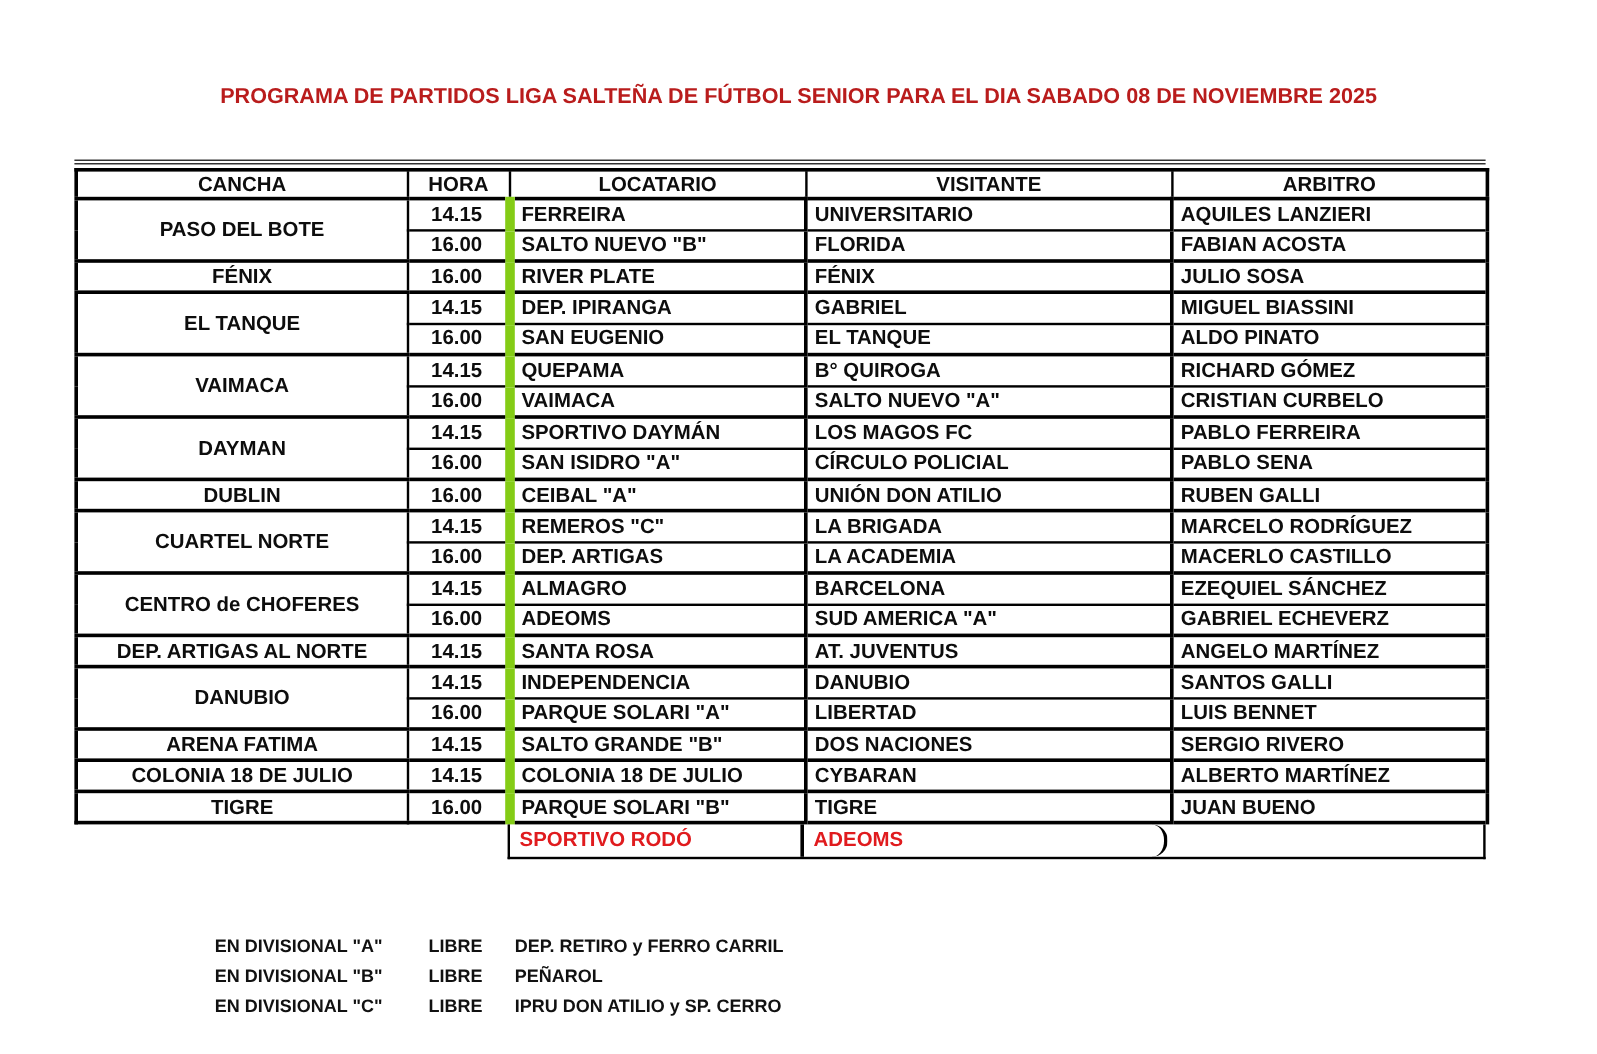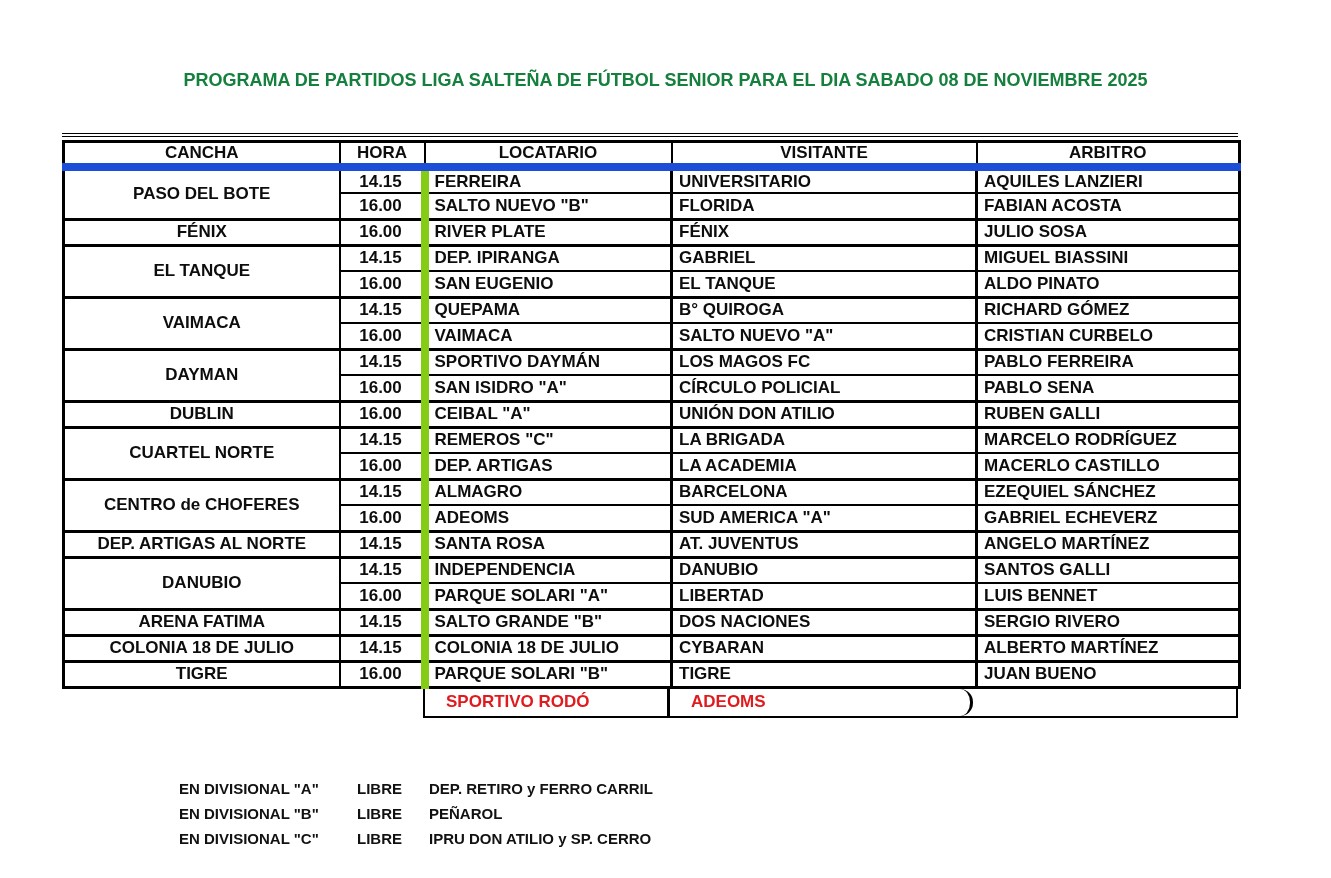--- a/index.html
+++ b/index.html
@@ -13,21 +13,21 @@
     font-family:"Liberation Sans", sans-serif;
     overflow:hidden;
   }
   
   .title{
     position:absolute;
     top:68px;
     left:0;
     width:100%;
     text-align:center;
-    color:#15803d;
+    color:#b91c1c;
     font-weight:bold;
   }
   .title-line{
     font-size:18px;
     line-height:25px;
     white-space:pre;
   }
   
   .table-wrap{
     position:absolute;
@@ -53,21 +53,21 @@
     font-weight:bold;
     color:#0d0d0d;
     white-space:nowrap;
     overflow:hidden;
     padding:0;
   }
   th{
     height:24px;
     font-size:17px;
     text-align:center;
-    border-bottom:8px solid #1d4ed8;
+    border-bottom:2px solid #1d4ed8;
   }
   td{
     height:26px;
     font-size:17px;
   }
   tr.group-start td{border-top:3px solid #000;}
   td.cancha-cell{text-align:center;border-right:2px solid #000;}
   td.hora-cell{text-align:center;border-right:8px solid #84cc16;}
   td.locatario-cell,td.visitante-cell,td.arbitro-cell{
     text-align:left;
@@ -81,21 +81,21 @@
     width:815px;
     height:29px;
     border:2px solid #000;
     border-top:none;
   }
   .pp-cell{
     font-weight:bold;
     font-size:17px;
     color:#E01B1E;
     line-height:26px;
-    padding-left:21px;
+    padding-left:8px;
     white-space:nowrap;
     overflow:hidden;
   }
   .pp-local{width:245px;border-right:3px solid #000;}
   .pp-visit{width:303px;border-right:3px solid #000;border-radius:13px;}
   .pp-arb{flex:1;}
   
   .notes{
     position:absolute;
     left:179px;

